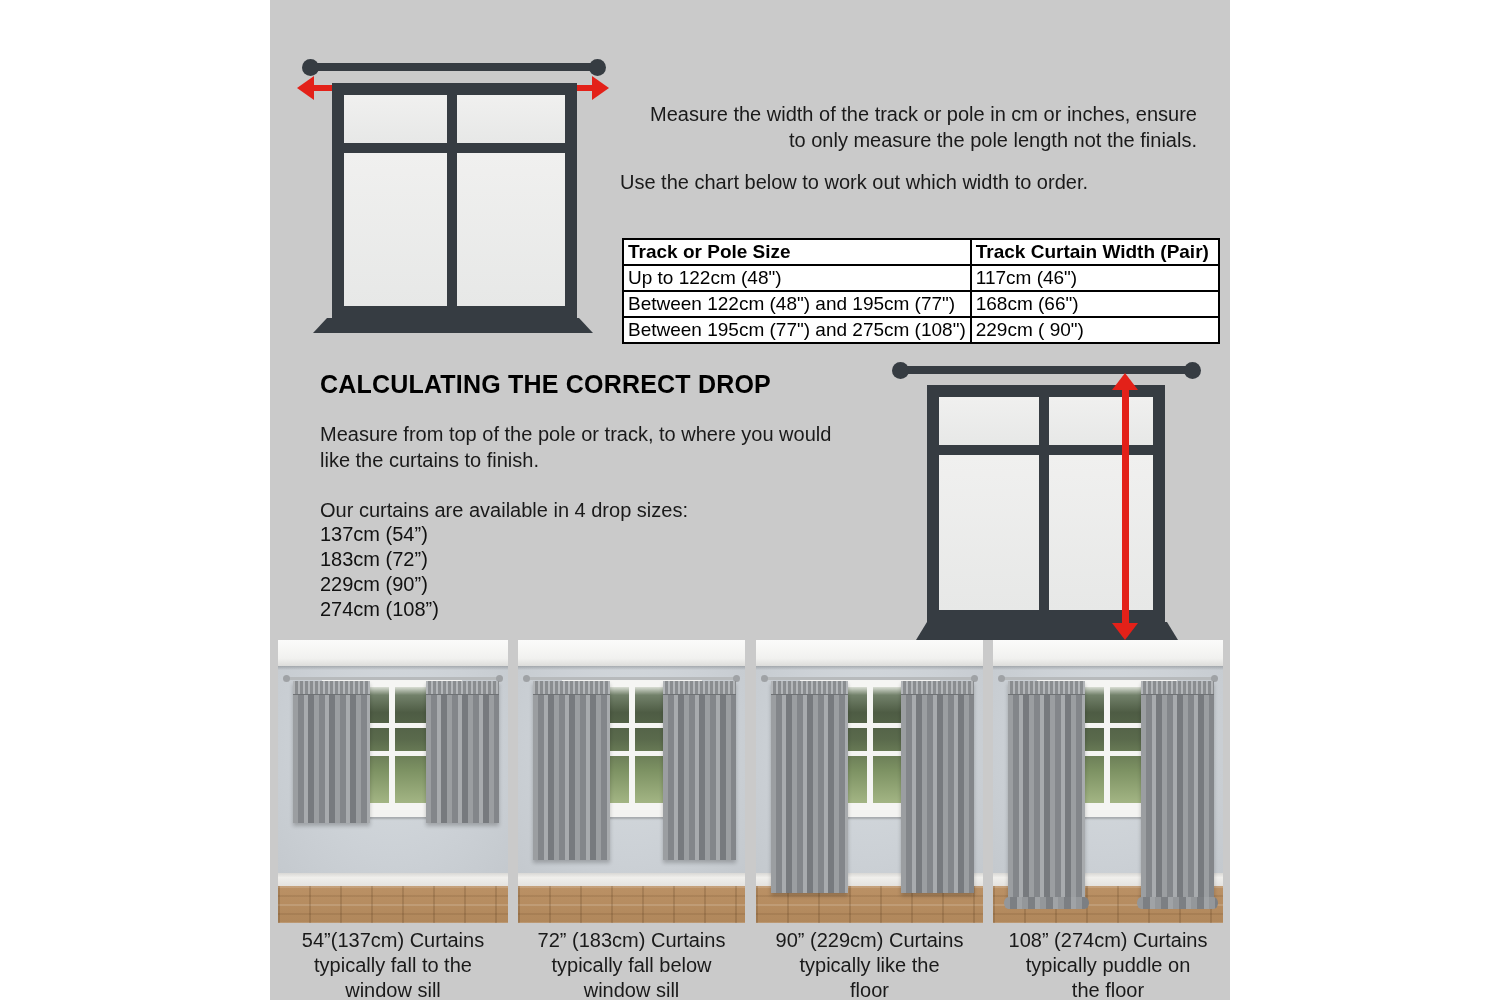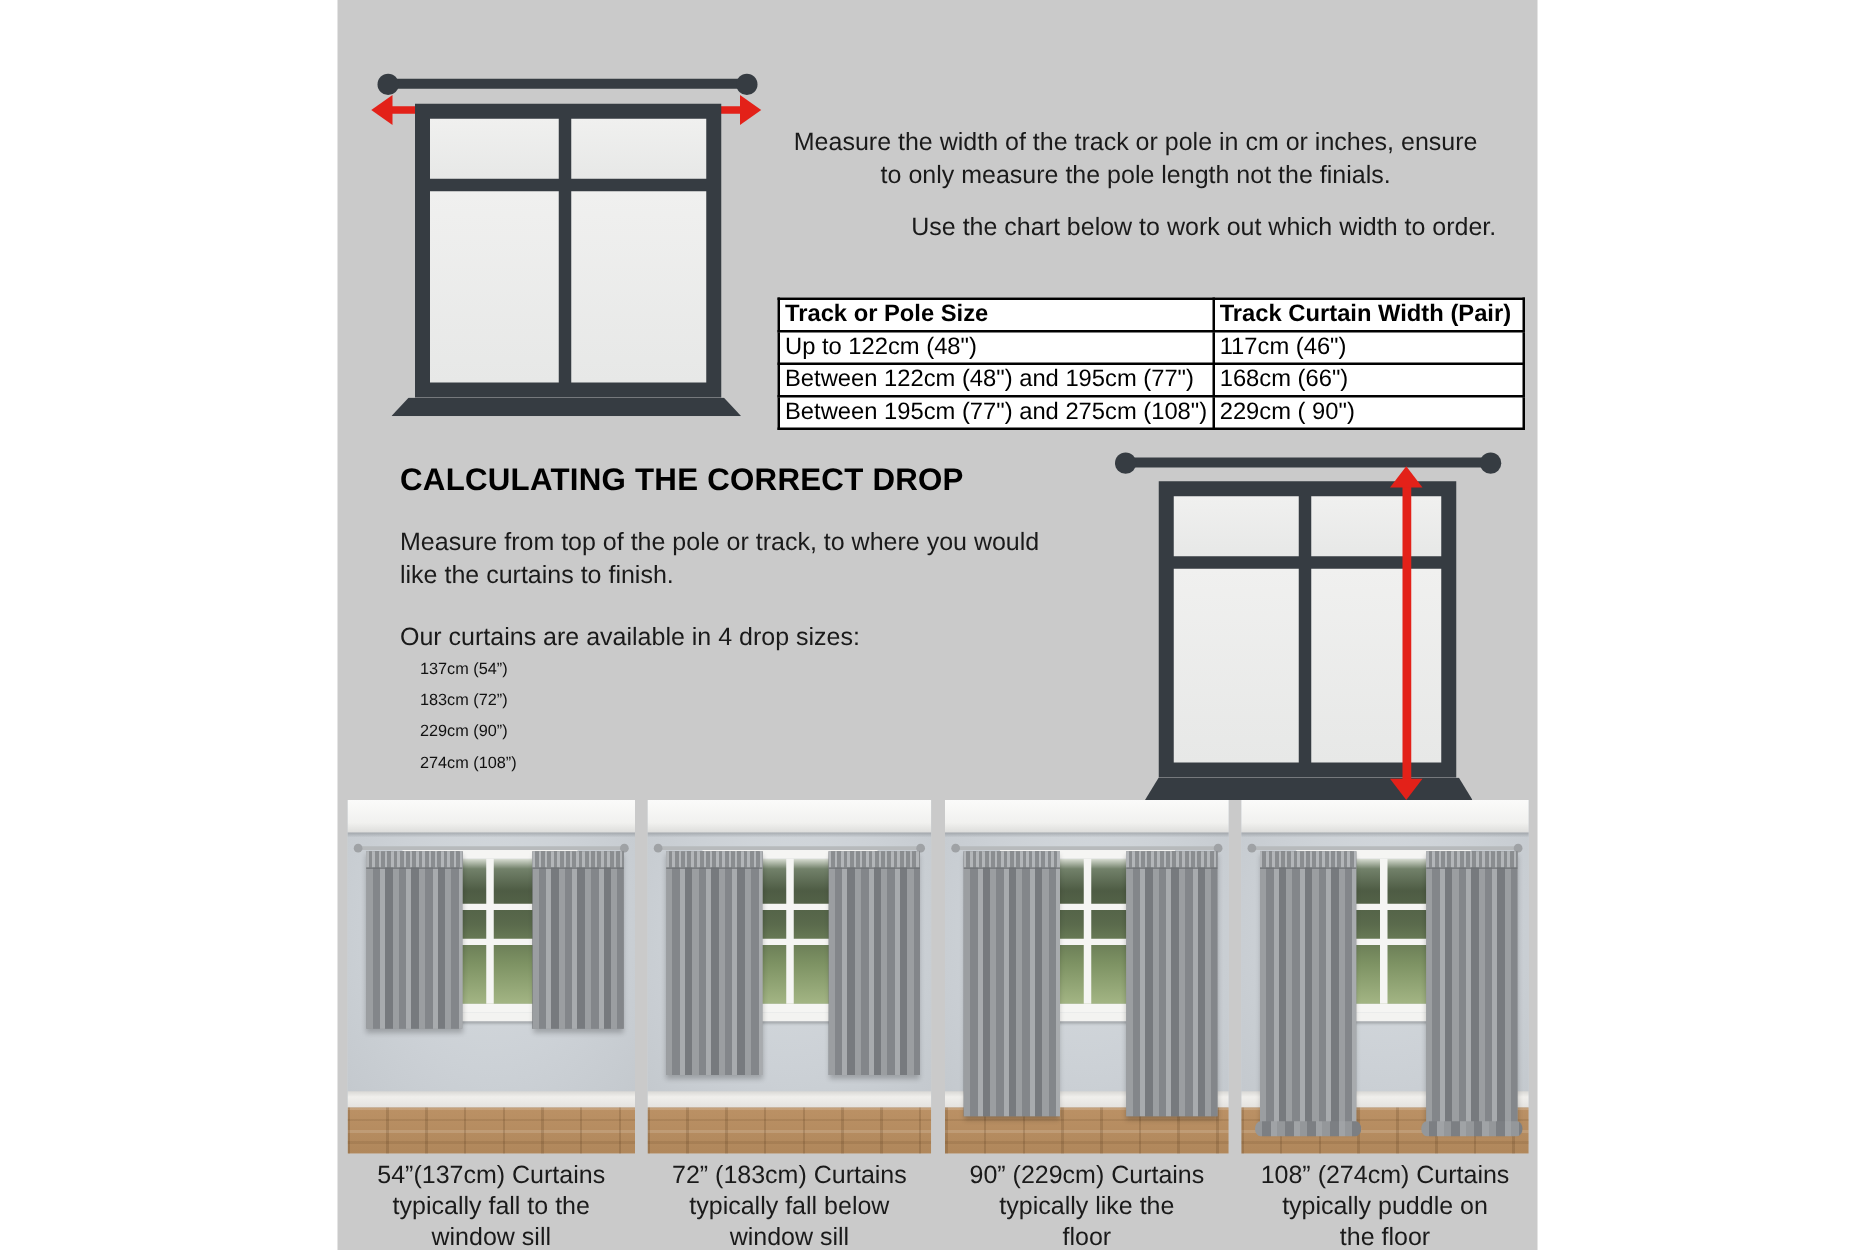--- a/index.html
+++ b/index.html
@@ -5,25 +5,25 @@
   html,body{margin:0;padding:0;background:#ffffff;}
   .page{position:relative;width:1500px;height:1000px;background:#ffffff;overflow:hidden;
         font-family:"Liberation Sans", sans-serif;color:#111;}
   .panel{position:absolute;left:270px;top:0;width:960px;height:1000px;background:#cacaca;}
 
   
   .h-title{position:absolute;font-size:25px;font-weight:bold;color:#000;white-space:nowrap;letter-spacing:.2px;}
   .width-title{left:747px;top:52px;}
   .drop-title{left:320px;top:370px;}
   .para{position:absolute;font-size:20px;line-height:26px;color:#1a1a1a;}
-  .width-para1{left:620px;top:101px;width:577px;text-align:center;}
-  .width-para2{left:620px;top:169px;width:577px;text-align:right;}
+  .width-para1{left:620px;top:101px;width:577px;text-align:right;}
+  .width-para2{left:620px;top:169px;width:577px;}
   .drop-para{left:320px;top:421px;width:560px;text-align:left;}
   .drop-sizes-intro{left:320px;top:497px;}
-  .drop-sizes{position:absolute;left:336px;top:522px;font-size:13px;line-height:25px;}
+  .drop-sizes{position:absolute;left:320px;top:522px;font-size:20px;line-height:25px;}
 
   
   .size-table{position:absolute;left:622px;top:238px;border-collapse:collapse;background:#fff;
               font-size:19px;color:#000;}
   .size-table th,.size-table td{border:2px solid #000;padding:0 4px;height:24px;text-align:left;
               font-weight:normal;white-space:nowrap;}
   .size-table th{font-weight:bold;}
   .size-table .c1{width:324px;}
   .size-table .c2{width:238px;}
 

